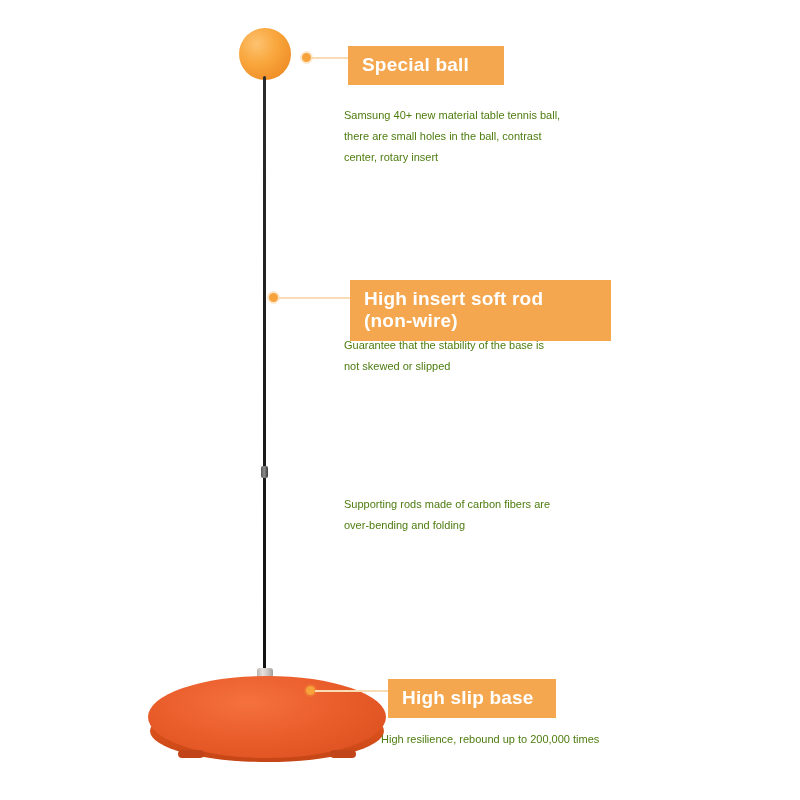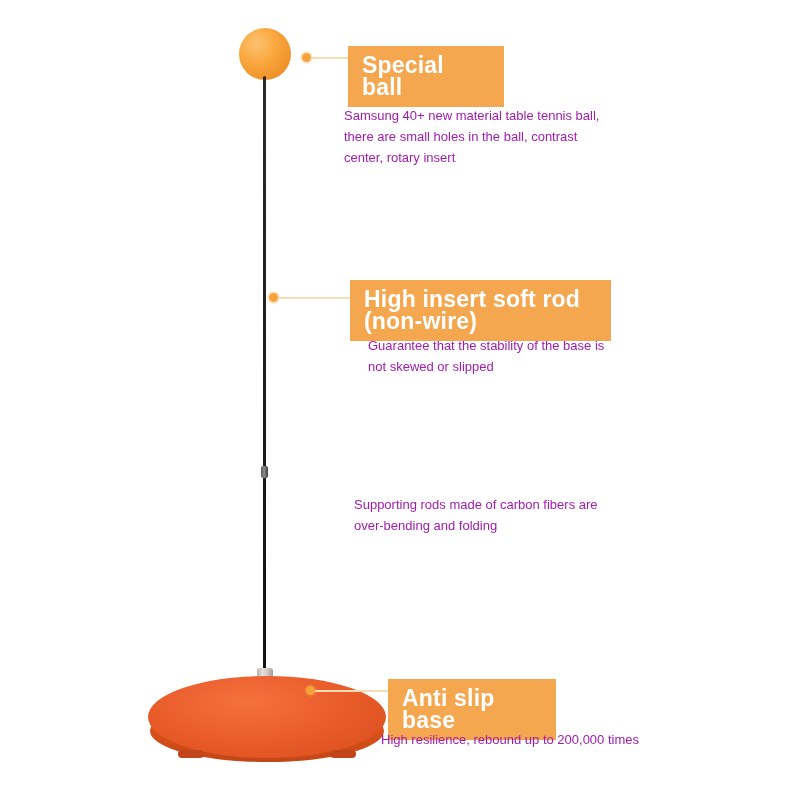--- a/index.html
+++ b/index.html
@@ -49,25 +49,25 @@
   
   .dot{
     position:absolute;width:9px;height:9px;border-radius:50%;
     background:#f6a33c;box-shadow:0 0 0 2px rgba(246,163,60,.25);
   }
   .leader{
     position:absolute;height:2px;background:#f7dcb4;
   }
   .tag{
     position:absolute;background:#f4a74e;color:#ffffff;
-    font-size:23px;line-height:22px;font-weight:bold;
+    font-size:19px;line-height:22px;font-weight:bold;
     padding:8px 14px 9px 14px;letter-spacing:.2px;white-space:pre-line;
   }
   .desc{
-    position:absolute;color:#a21caf;font-size:13px;line-height:21px;
+    position:absolute;color:#4d7c0f;font-size:11px;line-height:21px;
     white-space:pre-line;
   }
 </style>
 </head>
 <body>
 
 <div id="stage">
 
   <div>
     <div class="ball"></div>
@@ -83,24 +83,24 @@
   <div class="dot" style="left:302px;top:53px;"></div>
   <div class="leader" style="left:311px;top:57px;width:39px;"></div>
   <div class="tag" style="left:348px;top:46px;width:128px;">Special ball</div>
   <div class="desc" style="left:344px;top:105px;width:310px;">Samsung 40+ new material table tennis ball,
 there are small holes in the ball, contrast
  center, rotary insert</div>
 
   <div class="dot" style="left:269px;top:293px;"></div>
   <div class="leader" style="left:278px;top:297px;width:72px;"></div>
   <div class="tag" style="left:350px;top:280px;width:233px;">High insert soft rod (non-wire)</div>
-  <div class="desc" style="left:344px;top:335px;width:290px;margin-left:24px;">Guarantee that the stability of the base is
+  <div class="desc" style="left:344px;top:335px;width:290px;">Guarantee that the stability of the base is
 not skewed or slipped</div>
 
-  <div class="desc" style="left:354px;top:494px;width:300px;">Supporting rods made of carbon fibers are
+  <div class="desc" style="left:344px;top:494px;width:300px;">Supporting rods made of carbon fibers are
  over-bending and folding</div>
 
   <div class="dot" style="left:306px;top:686px;"></div>
   <div class="leader" style="left:315px;top:690px;width:73px;"></div>
-  <div class="tag" style="left:388px;top:679px;width:140px;">Anti slip base</div>
+  <div class="tag" style="left:388px;top:679px;width:140px;">High slip base</div>
   <div class="desc" style="left:381px;top:729px;width:300px;">High resilience, rebound up to 200,000 times</div>
 
 </div>
 
 </body></html>

